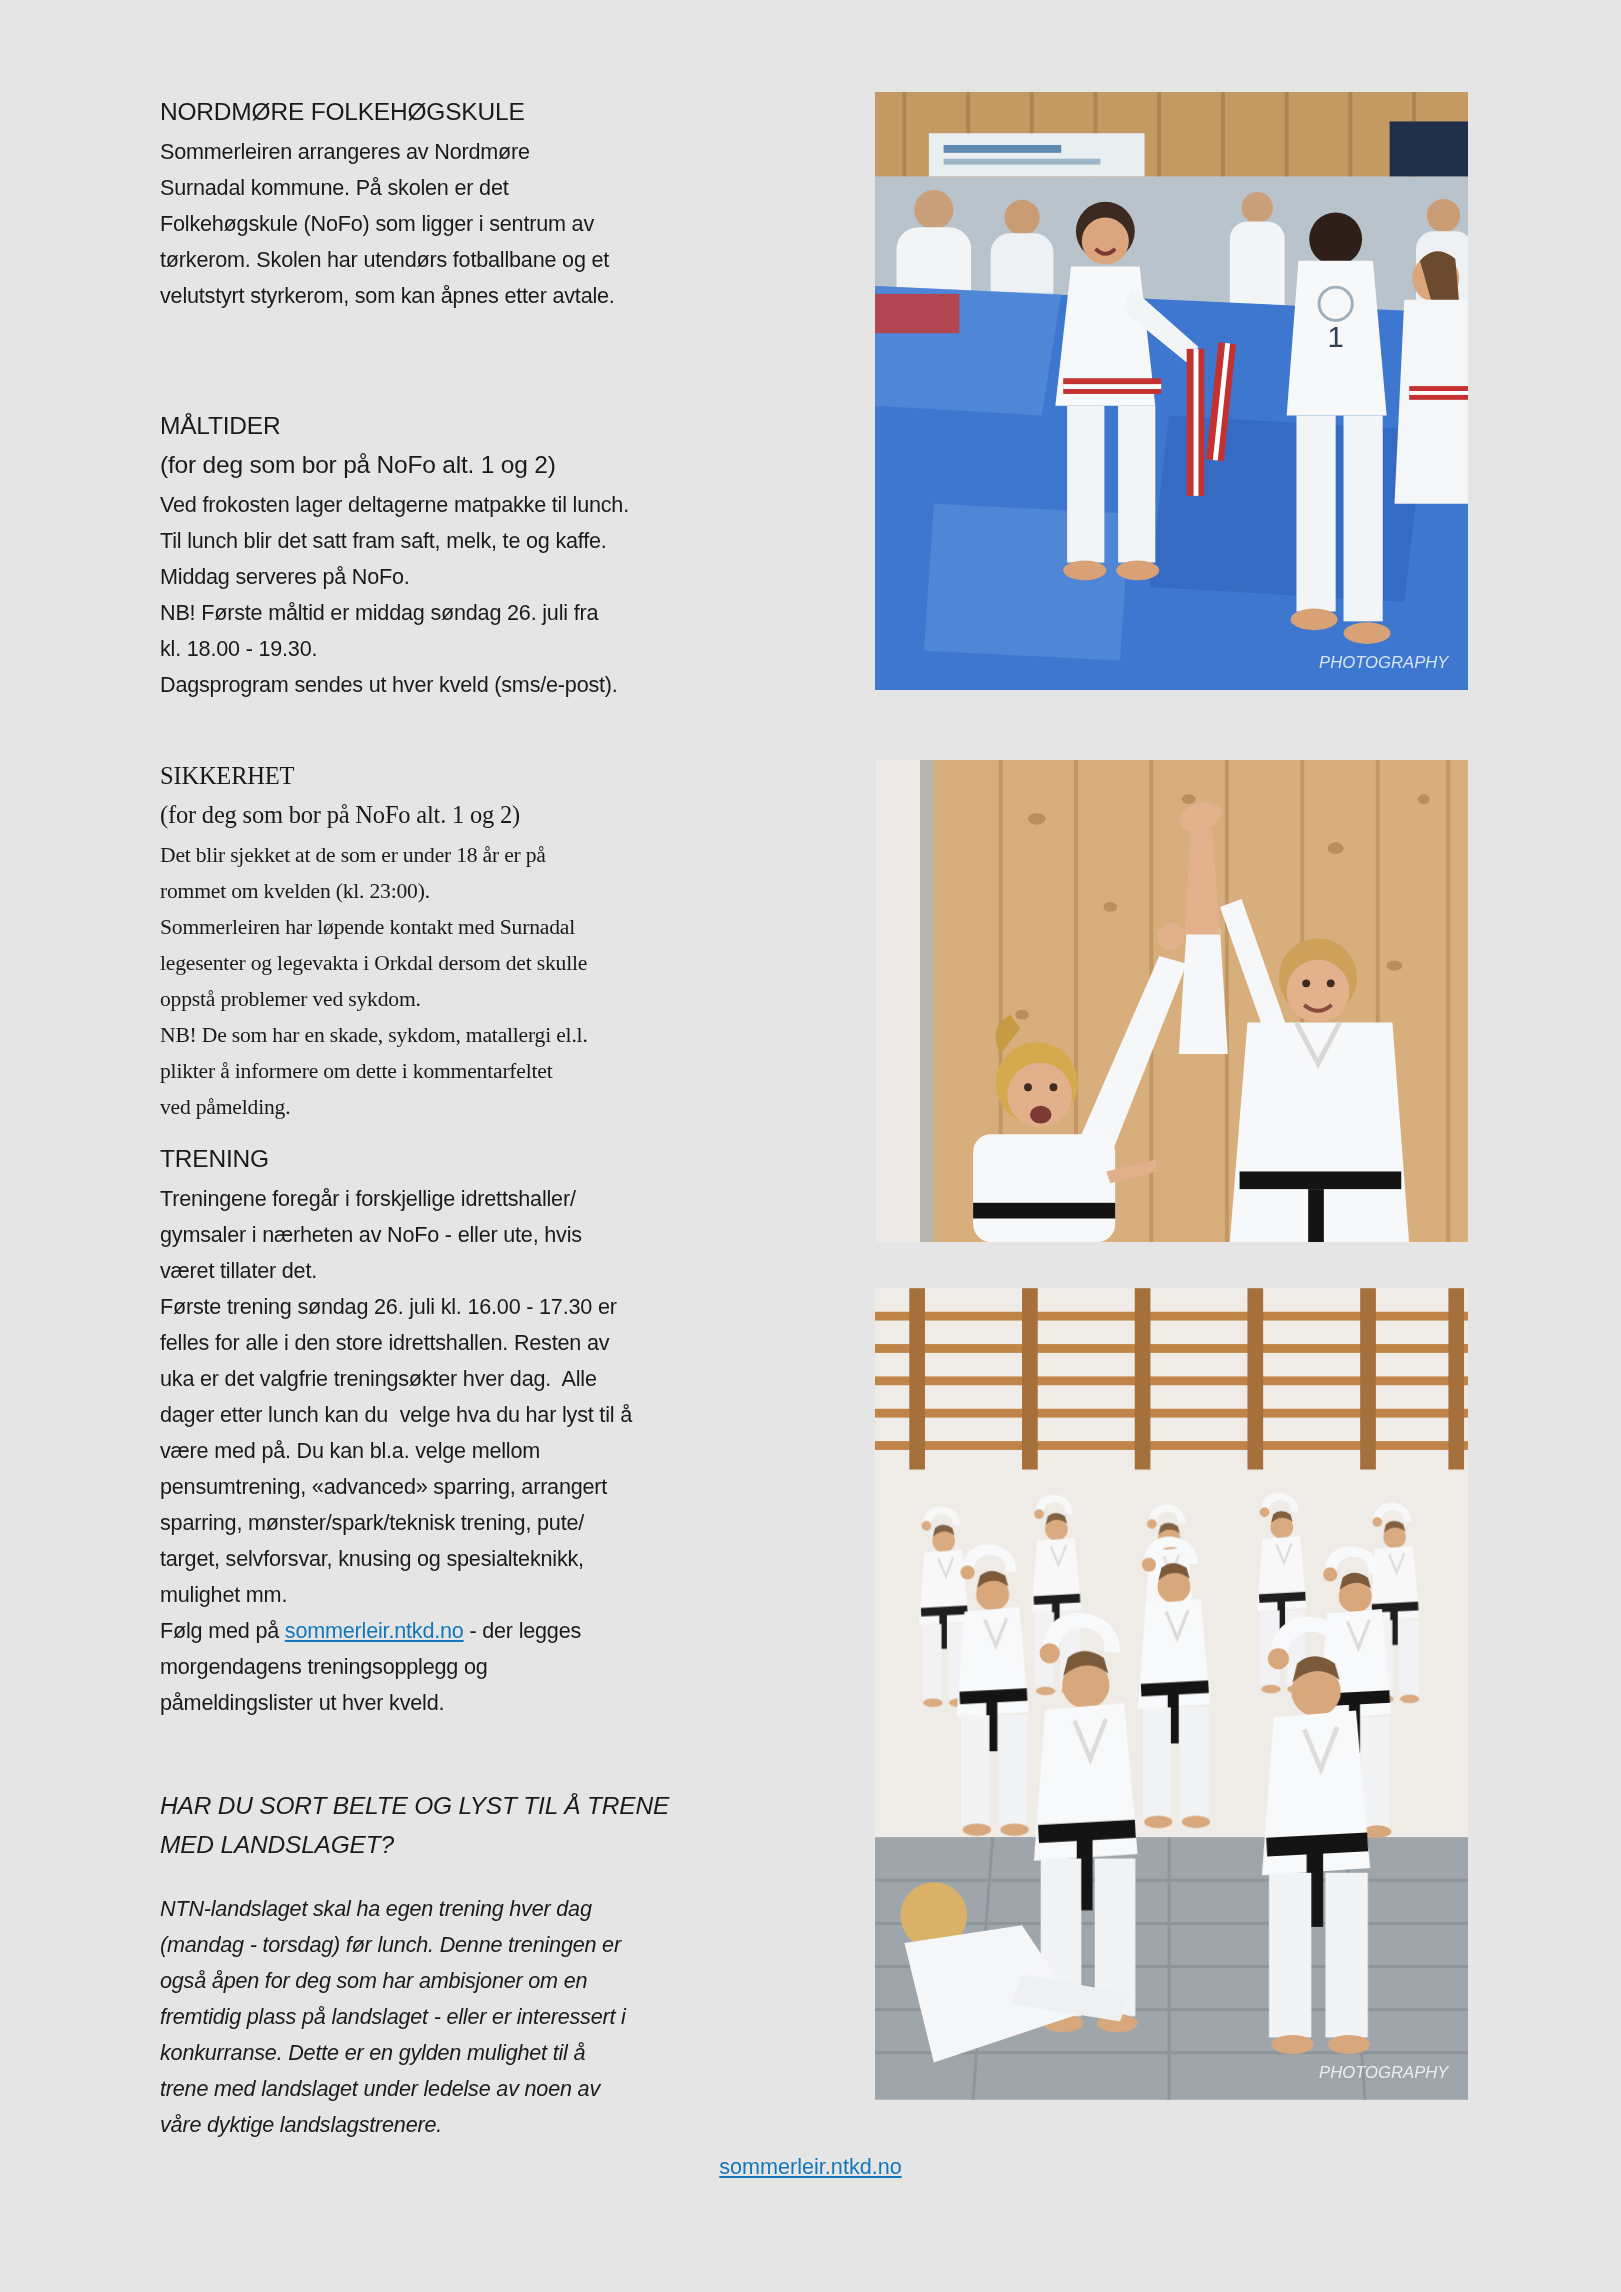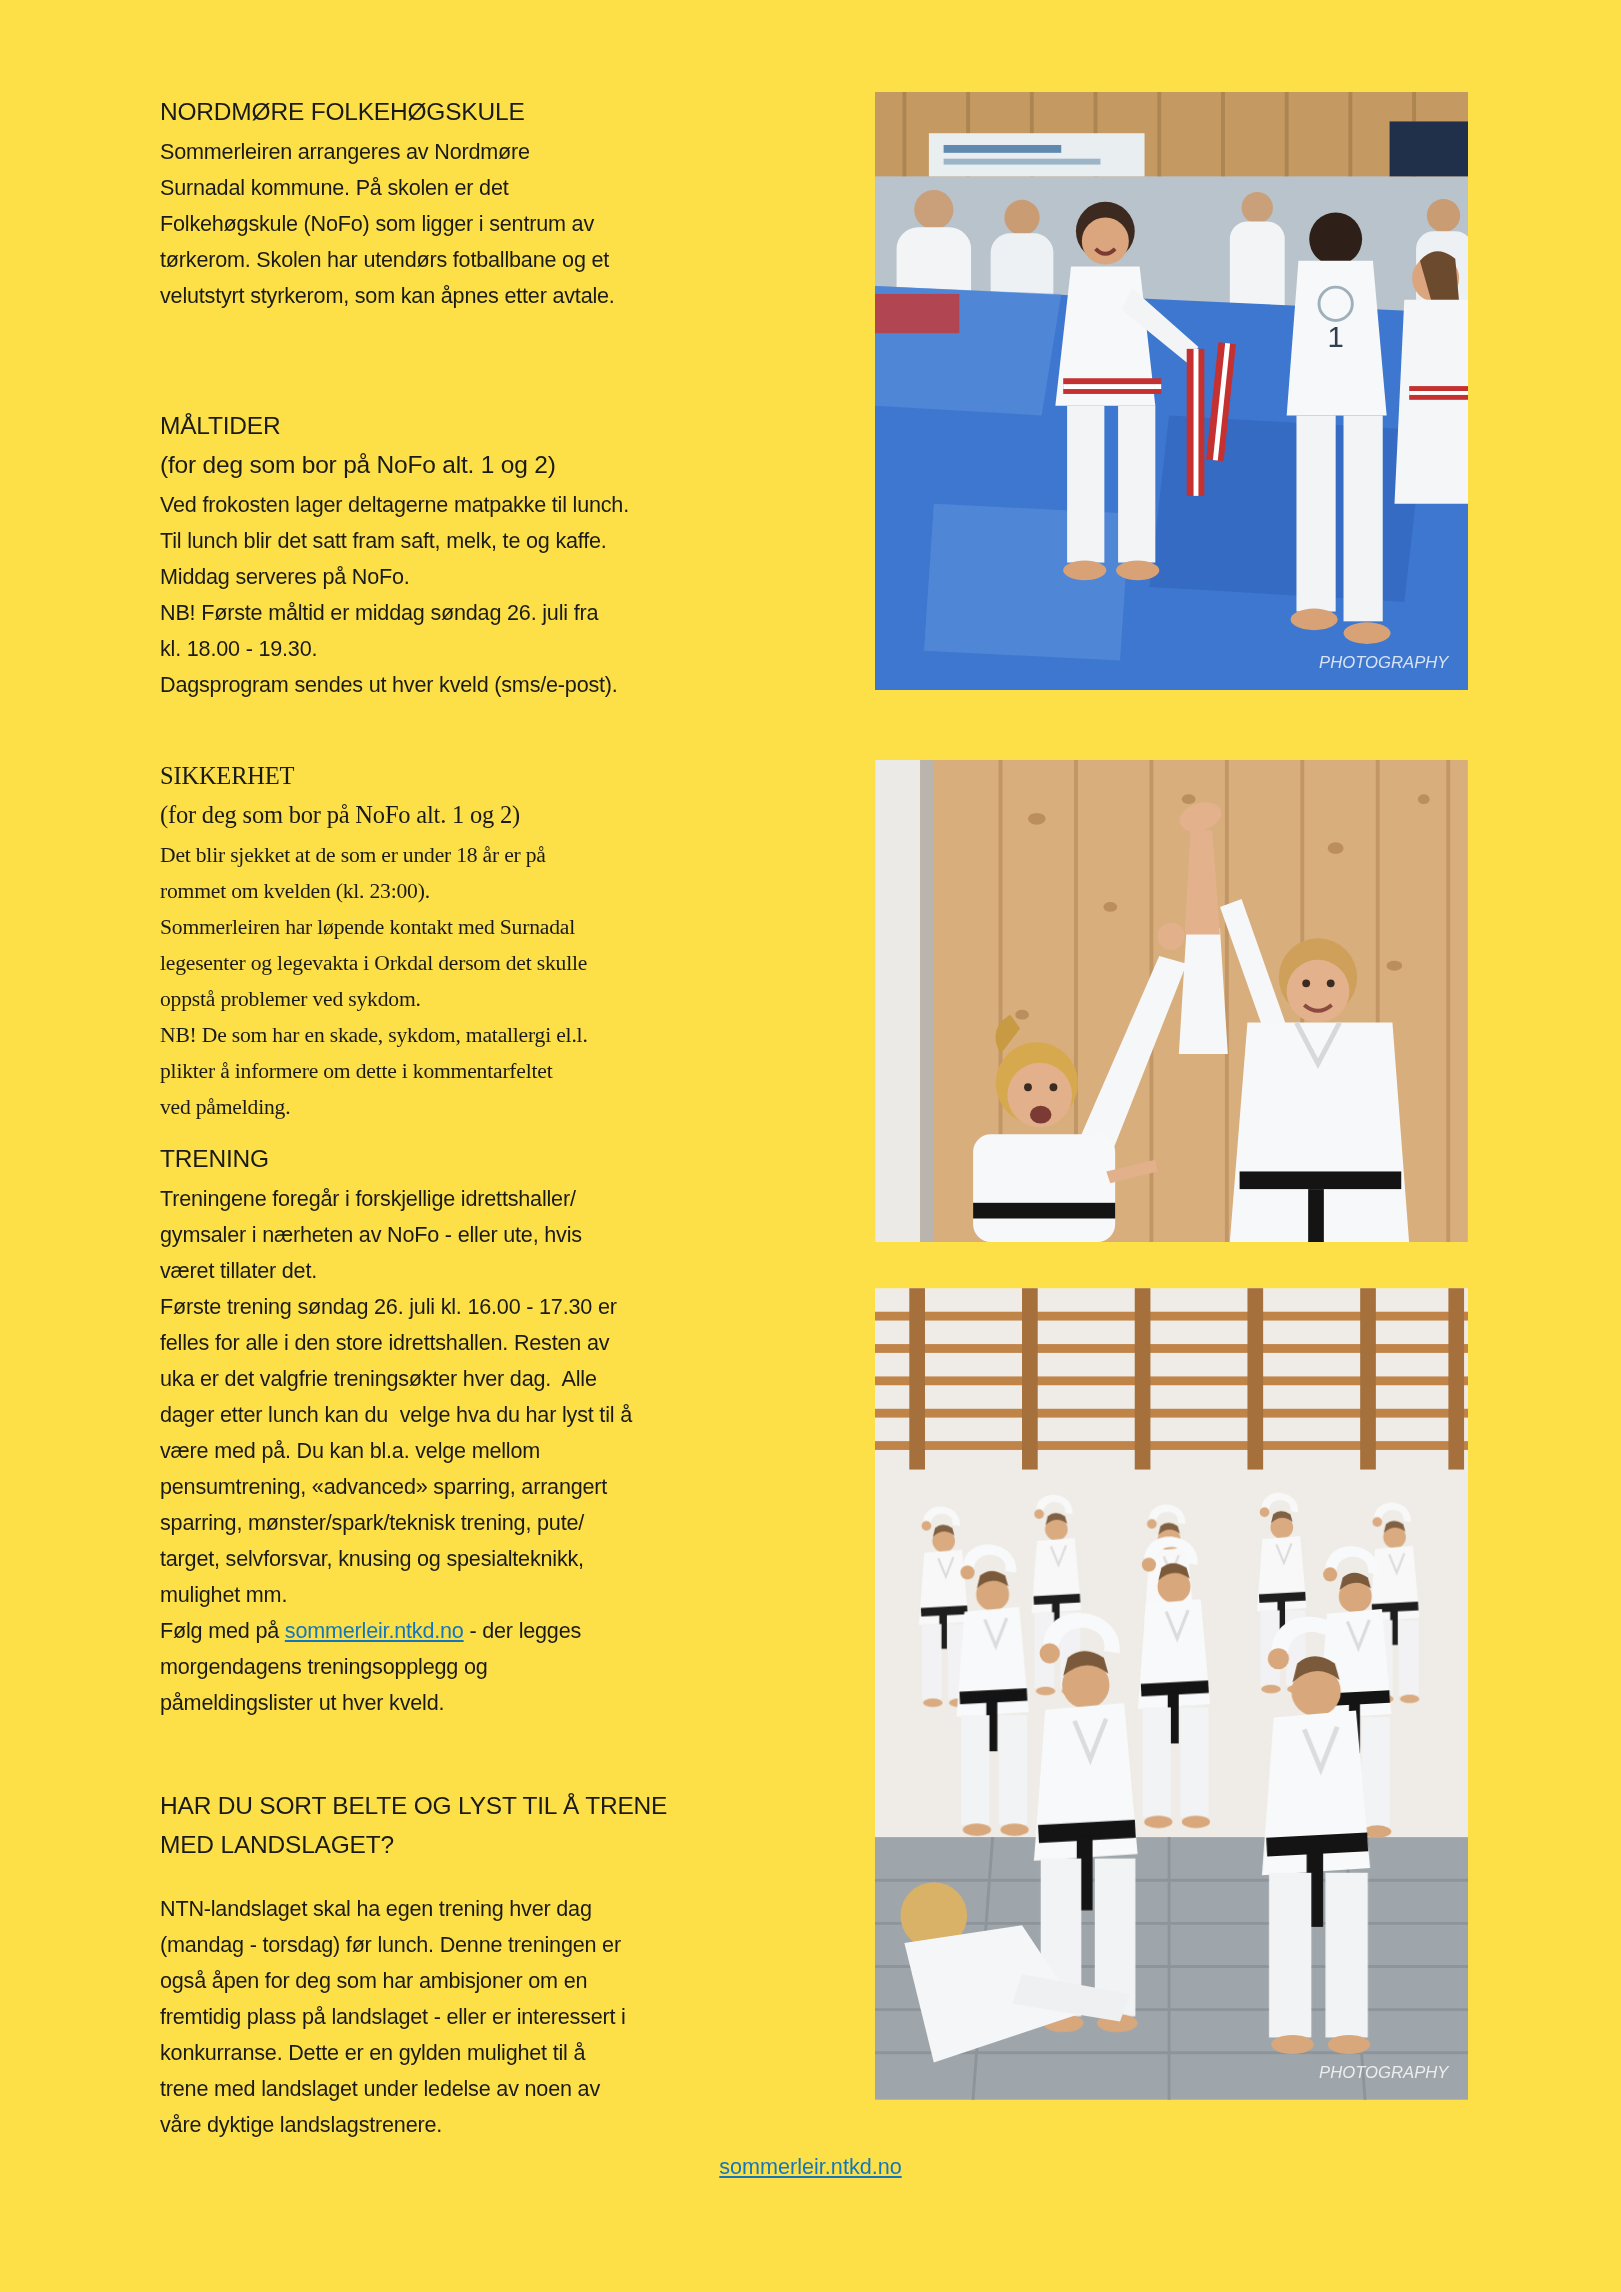--- a/index.html
+++ b/index.html
@@ -1,26 +1,26 @@
 <!DOCTYPE html>
 <html><head>
 <meta charset="utf-8">
 <style>
   html,body { margin:0; padding:0; background:#888; }
   .page {
-    position:relative; width:1621px; height:2293px; background:#fde047;
+    position:relative; width:1621px; height:2293px; background:#e5e5e5;
     font-family:"Liberation Sans", sans-serif; color:#1a1a1a; overflow:hidden;
     margin:0 auto;
   }
   .sec { position:absolute; left:160px; width:549px; }
   .sec-1 { top:92px; }
   .sec-2 { top:406px; }
   .sec-3 { top:756px;font-family:Liberation Serif, serif; }
   .sec-4 { top:1139px; }
-  .sec-5 { top:1786px; }
+  .sec-5 { top:1786px;font-style:italic; }
   .hd .ln { font-size:24.5px; line-height:39px; letter-spacing:-0.2px; white-space:pre; }
   .sub { font-size:24.5px; line-height:39px; letter-spacing:-0.2px; white-space:pre; }
   .bd { margin-top:3px; }
   .bd-late { margin-top:27px; }
   .bd .ln { font-size:21.6px; line-height:36px; letter-spacing:-0.2px; white-space:pre; }
   a.inline-link, a.footer-link {
     color:#1577bb; text-decoration:underline; cursor:pointer;
   }
   .footer { position:absolute; top:2152px; left:0; width:100%; text-align:center;
             font-size:21.6px; line-height:29px; }

